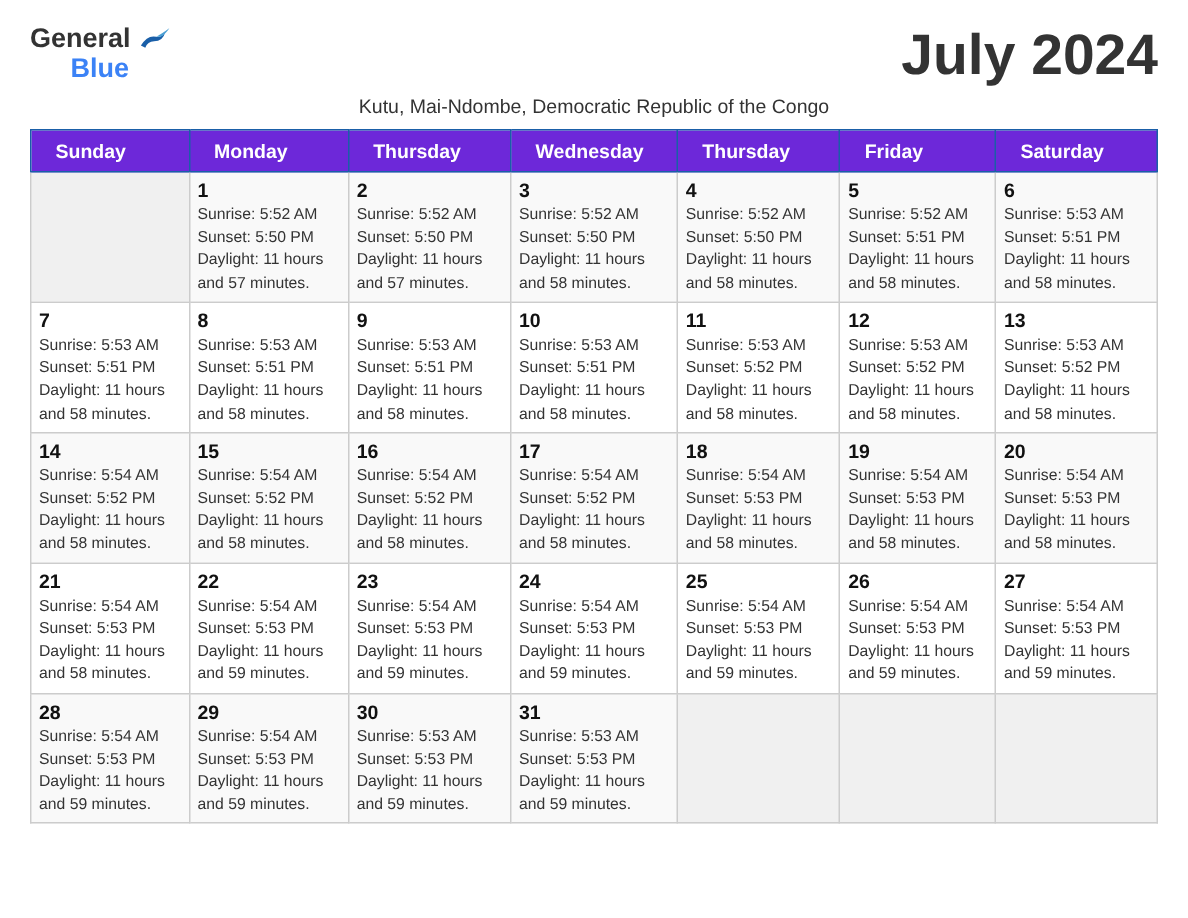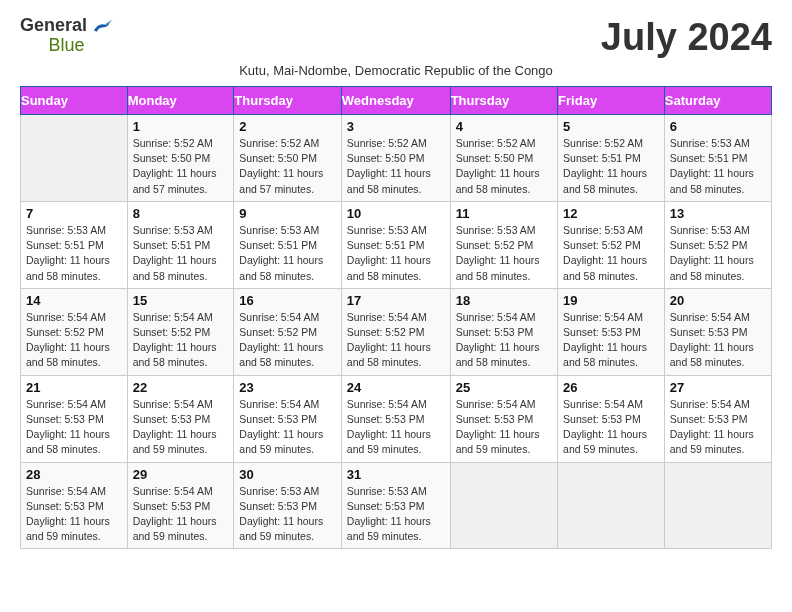--- a/index.html
+++ b/index.html
@@ -22,22 +22,22 @@
       align-items: center;
       line-height: 1.1;
     }
     .logo-general {
       font-size: 18px;
       font-weight: bold;
       color: #333;
     }
     .logo-blue {
       font-size: 18px;
-      font-weight: normal;
-      color: #4d7c0f;
+      font-weight: bold;
+      color: #3b82f6;
     }
     .logo-bird {
       width: 22px;
       height: 18px;
       margin-left: 4px;
     }
     .logo-row {
       display: flex;
       align-items: center;
     }
@@ -53,23 +53,23 @@
       color: #333;
       margin-bottom: 8px;
       font-weight: 500;
     }
     table {
       width: 100%;
       border-collapse: collapse;
       font-size: 11px;
     }
     thead th {
-      background-color: #d946ef;
+      background-color: #6d28d9;
       color: #fff;
-      padding: 6px 0;
+      padding: 6px 16px;
       text-align: left;
       font-size: 13px;
       font-weight: 600;
       border: 1px solid #1a5fa8;
     }
     tbody td {
       border: 1px solid #ccc;
       vertical-align: top;
       padding: 4px 5px;
       width: 113px;

